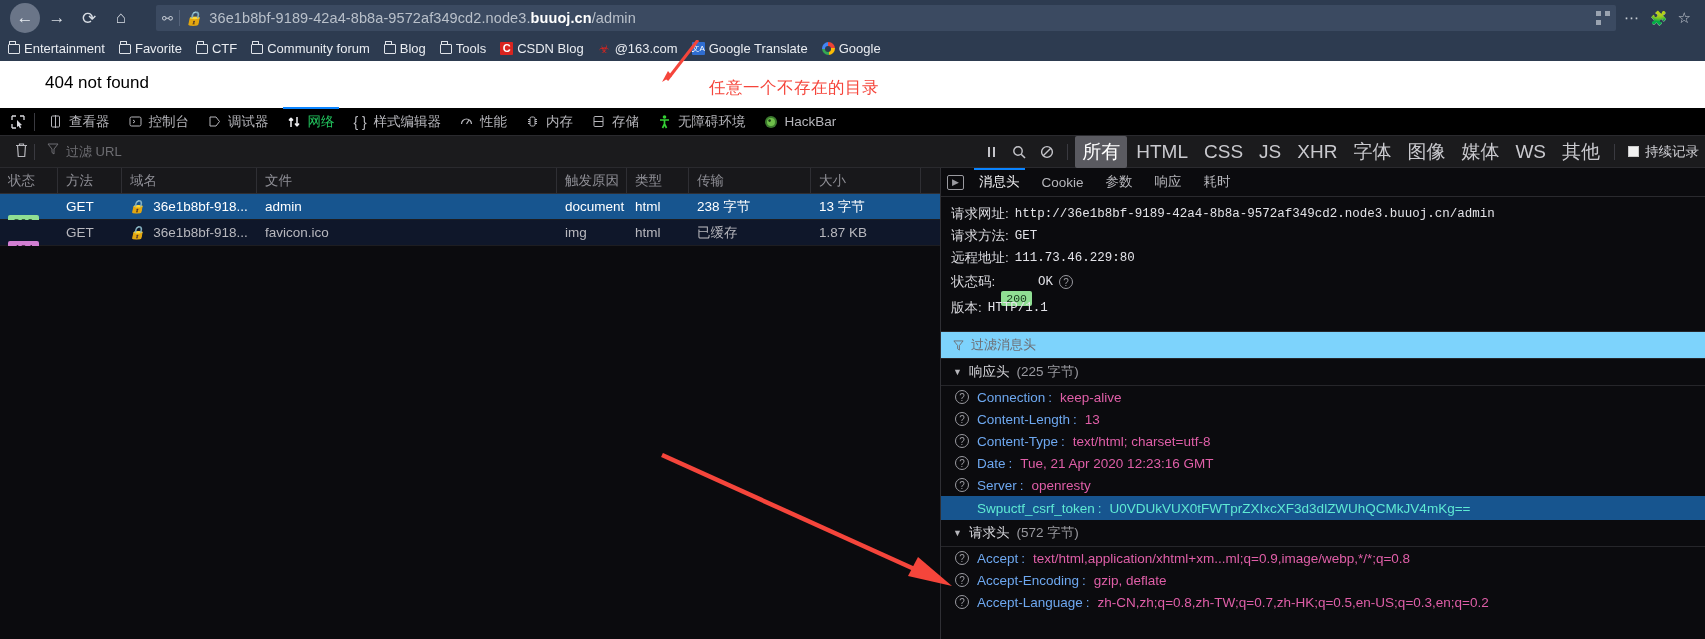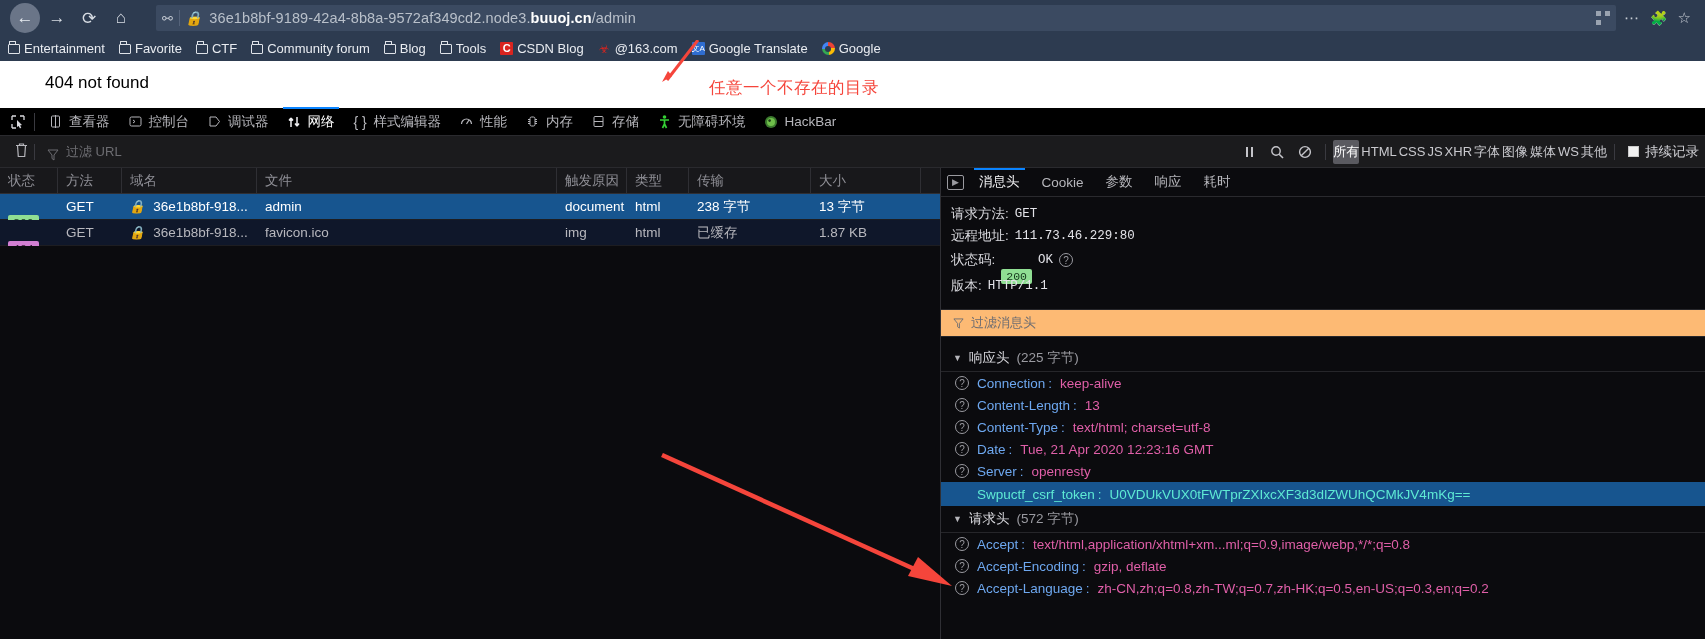--- a/index.html
+++ b/index.html
@@ -73,36 +73,36 @@
   .devtools { position:absolute; left:0; top:108px; width:1705px; height:531px; background:#0b0b0e; }
 
   .dt-toolbar {
     height: 28px; background:#000000; display:flex; align-items:center;
     padding-left:6px; gap:0px; border-bottom:1px solid #2a2a2e;
   }
   .dt-tool {
     display:flex; align-items:center; gap:6px; height:28px; padding:0 9px;
     color:#b6b6bb; font-size:13.5px; white-space:nowrap; position:relative;
   }
-  .dt-tool.active { color:#ffffff; }
+  .dt-tool.active { color:#22c55e; }
   .dt-tool.active:after {
     content:''; position:absolute; left:5px; right:5px; top:-1px; height:2px; background:#0a84ff;
   }
   .dt-sepline { width:1px; height:18px; background:#3a3a40; margin:0 4px; }
   .ico { display:inline-flex; align-items:center; justify-content:center; width:15px;height:15px;}
 
   .dt-filterbar {
     height:32px; background:#1b1b1d; display:flex; align-items:center;
     padding-left:8px; border-bottom:1px solid #2a2a2e;
   }
   .trash { color:#b6b6bb; font-size:15px; width:26px; text-align:center;}
-  .filter-url { display:flex; align-items:flex-end; gap:7px; color:#6d6d72; font-size:13px; padding-left:12px;}
+  .filter-url { display:flex; align-items:flex-start; gap:7px; color:#6d6d72; font-size:13px; padding-left:12px;}
   .fbar-right { margin-left:auto; display:flex; align-items:center; gap:2px; padding-right:6px;}
   .icobtn { width:26px;height:24px;display:flex;align-items:center;justify-content:center;color:#c5c5ca;font-size:14px;}
-  .fchip { padding:3px 0; color:#c9c9ce; font-size:13px; border-radius:2px; white-space:nowrap;}
+  .fchip { padding:3px 7px; color:#c9c9ce; font-size:19px; border-radius:2px; white-space:nowrap;}
   .fchip.on { background:#5a5a60; color:#ffffff; }
   .persist { display:flex; align-items:center; gap:6px; color:#d2d2d7; font-size:13.5px; padding-left:6px;}
   .chkbox { width:11px;height:11px;background:#f0f0f0;border:1px solid #c9c9c9;}
 
   
   .dt-body { display:flex; height:471px; }
   .net-table { width:940px; background:#0b0b0e; position:relative; }
   .nt-head { display:flex; height:26px; background:#18181b; border-bottom:1px solid #2f2f34; }
   .nt-head .th {
     color:#8f8f96; font-size:13.5px; padding:4px 8px; border-right:1px solid #2f2f34;
@@ -133,21 +133,21 @@
   .dt-tab.active:after{content:'';position:absolute;left:6px;right:6px;top:0;height:2px;background:#0a84ff;}
   .tabbox { width:17px;height:15px;border:1.3px solid #9a9aa0;border-radius:2px;display:flex;align-items:center;justify-content:center;color:#9a9aa0;font-size:9px;margin-right:4px;}
 
   .summary { padding:6px 10px 4px 10px; }
   .sline { display:flex; align-items:center; gap:6px; height:22px; font-size:13.5px; color:#d7d7dc; }
   .slabel { color:#d7d7dc; }
   .sval { font-family:"Liberation Mono", monospace; font-size:12.5px; color:#e3e3e8; }
   .qmark { width:14px;height:14px;border:1.2px solid #9a9aa0;border-radius:50%;color:#9a9aa0;
            font-size:10px;display:inline-flex;align-items:center;justify-content:center;}
 
-  .hdr-filter { height:28px; margin:6px 0 8px 0; background:#fdba74; border-top:1px solid #26262a; border-bottom:1px solid #26262a;
+  .hdr-filter { height:28px; margin:6px 0 0 0; background:#7dd3fc; border-top:1px solid #26262a; border-bottom:1px solid #26262a;
                 display:flex; align-items:center; gap:7px; padding-left:12px; color:#6d6d72; font-size:13px;}
   .sect { height:27px; display:flex; align-items:center; gap:7px; padding-left:12px;
           color:#d7d7dc; font-size:13.5px; background:#0b0b0e; border-bottom:1px solid #26262a;}
   .caret { color:#b6b6bb; font-size:9px; }
   .sect .cnt { color:#9a9aa0; }
   .hrow { height:22px; display:flex; align-items:center; gap:8px; padding-left:14px; font-size:13.5px; }
   .hrow.sel { background:#17558f; }
   .hname { color:#6ea8f0; }
   .hrow.sel .hname, .hrow.sel .hval { color:#5eead4; }
   .hval { color:#e05fa8; }
@@ -441,20 +441,24 @@
         <div class="dt-tabs">
           <span class="tabbox">▶</span>
           <div class="dt-tab active">消息头</div>
           <div class="dt-tab">Cookie</div>
           <div class="dt-tab">参数</div>
           <div class="dt-tab">响应</div>
           <div class="dt-tab">耗时</div>
         </div>
 
         <div class="summary">
+          <div class="sline">
+            <span class="slabel">请求网址:</span>
+            <span class="sval">http://36e1b8bf-9189-42a4-8b8a-9572af349cd2.node3.buuoj.cn/admin</span>
+          </div>
           <div class="sline">
             <span class="slabel">请求方法:</span>
             <span class="sval">GET</span>
           </div>
           <div class="sline">
             <span class="slabel">远程地址:</span>
             <span class="sval">111.73.46.229:80</span>
           </div>
           <div class="sline" style="height:26px;">
             <span class="slabel">状态码:</span>

